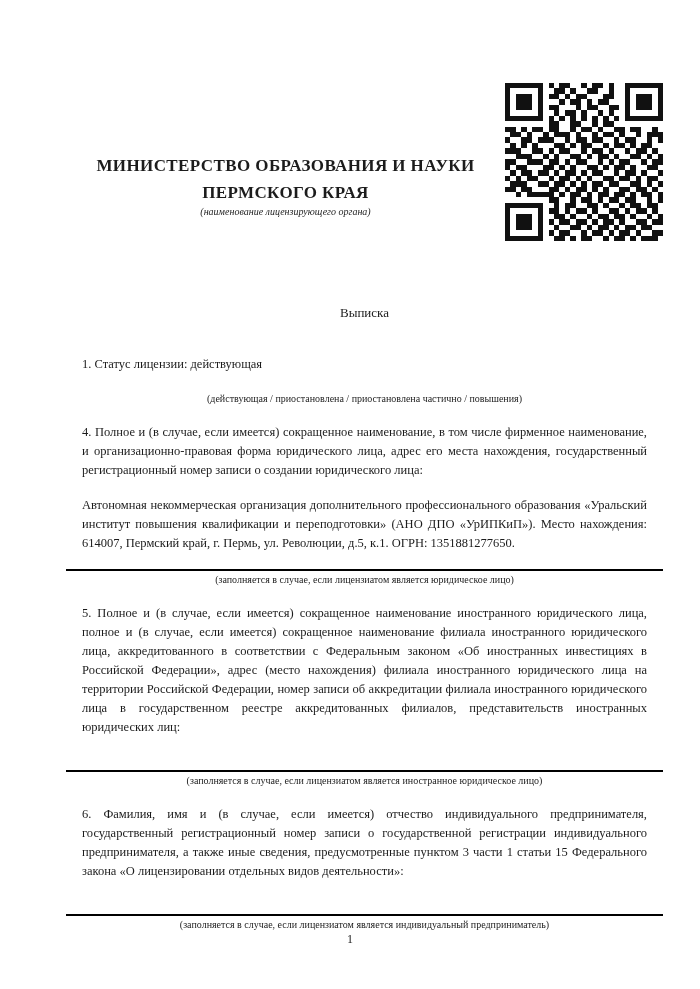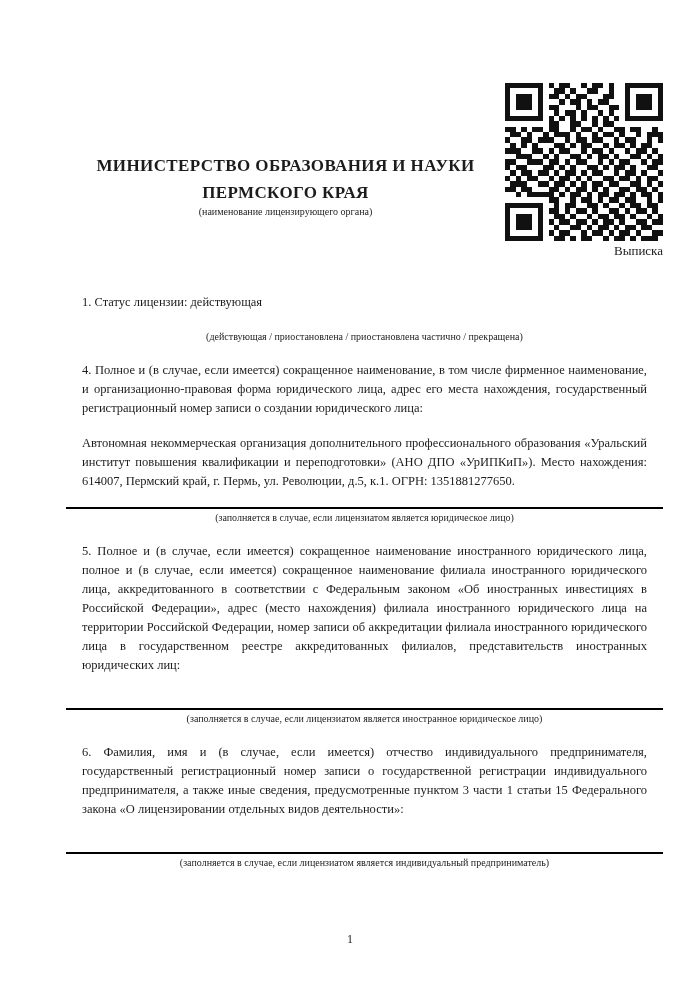--- a/index.html
+++ b/index.html
@@ -5,23 +5,23 @@
   html, body { margin: 0; padding: 0; background: #ffffff; }
   .page {
     width: 700px; height: 989px; box-sizing: border-box;
     padding: 0 37px 0 66px; position: relative; overflow: hidden;
     background: #ffffff; color: #1c1c1c;
     font-family: "Liberation Serif", "DejaVu Serif", serif;
   }
   .header-row { display: flex; align-items: center; padding-top: 83px; }
   .ministry { flex: 1 1 auto; text-align: center; padding-top: 46px; }
   .ministry-line { font-weight: bold; font-size: 17px; line-height: 1.55; letter-spacing: 0.4px; }
-  .ministry-note { font-size: 10px; margin-top: 0; }
+  .ministry-note { font-size: 10px; margin-top: 0; font-style: italic; }
   .qr { width: 158px; height: 158px; flex: 0 0 auto; }
-  .doc-title { text-align: right; font-size: 13px; line-height: 1.5; }
+  .doc-title { text-align: center; margin-top: 62px; font-size: 13px; line-height: 1.5; }
   .items { margin-top: 32px; font-size: 12.5px; }
   .item { margin-bottom: 13px; }
   .item p { margin: 16px; text-align: justify; line-height: 19px; }
   .blank-line { height: 17px; }
   .rule { border-top: 2px solid #000; }
   .note { text-align: center; font-size: 10px; line-height: 17px; }
   .page-number { position: absolute; left: 0; right: 0; bottom: 42px; text-align: center; font-size: 12px; }
 </style>
 </head>
 <body>
@@ -495,21 +495,21 @@
   </div>
 
   <div class="doc-title">
     <div>Выписка</div>
   </div>
 
   <div class="items">
 
     <div class="item">
       <p>1. Статус лицензии: действующая</p>
-      <div class="note">(действующая / приостановлена / приостановлена частично / прекращена)</div>
+      <div class="note">(действующая / приостановлена / приостановлена частично / повышения)</div>
     </div>
 
 
 
     <div class="item">
       <p>4. Полное и (в случае, если имеется) сокращенное наименование, в том числе фирменное наименование, и организационно-правовая форма юридического лица, адрес его места нахождения, государственный регистрационный номер записи о создании юридического лица:</p>
       <p>Автономная некоммерческая организация дополнительного профессионального образования «Уральский институт повышения квалификации и переподготовки» (АНО ДПО «УрИПКиП»). Место нахождения: 614007, Пермский край, г. Пермь, ул. Революции, д.5, к.1. ОГРН: 1351881277650.</p>
       <div class="rule"></div>
       <div class="note">(заполняется в случае, если лицензиатом является юридическое лицо)</div>
     </div>

